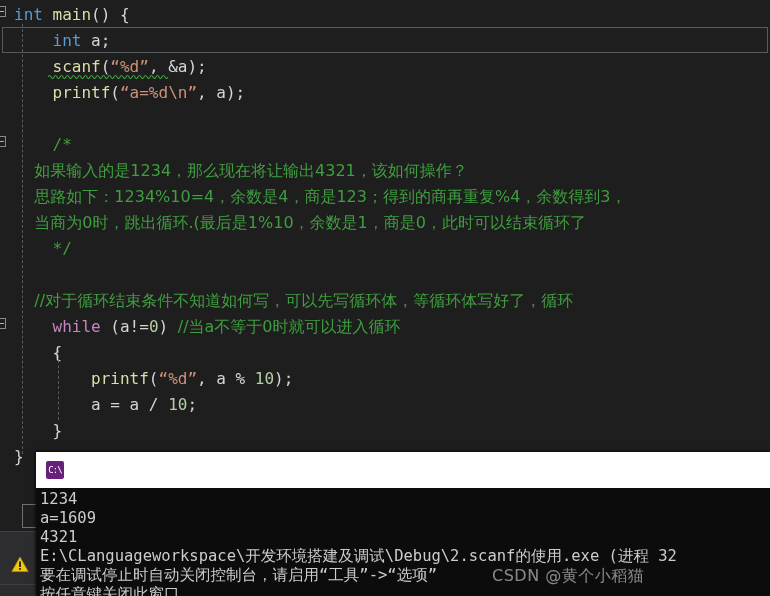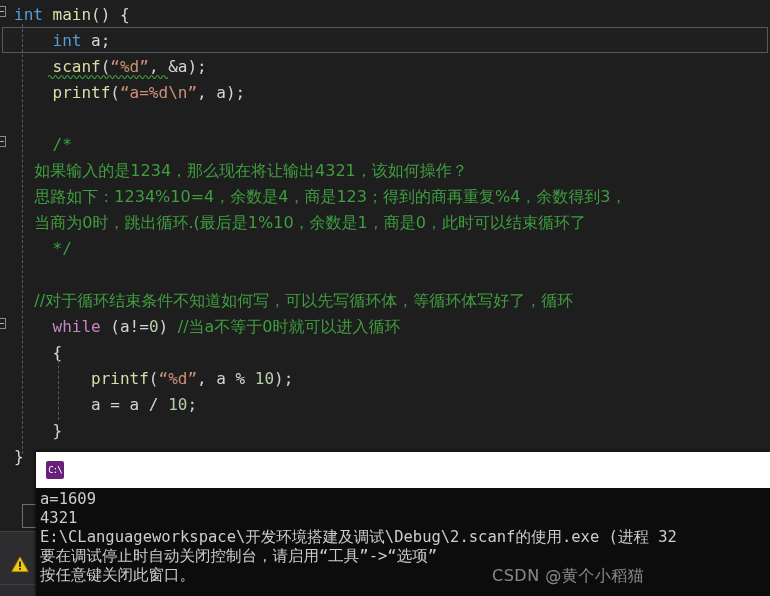--- a/index.html
+++ b/index.html
@@ -263,20 +263,21 @@
     </svg>
   </div>
 
   <div id="console-window">
 
     <div id="console-titlebar">
       <div id="console-icon">C:\</div>
     </div>
 
     <div id="console-body">
+        <div class="console-line">1234</div>
         <div class="console-line">a=1609</div>
         <div class="console-line">4321</div>
         <div class="console-line">E:\CLanguageworkspace\开发环境搭建及调试\Debug\2.scanf的使用.exe (进程 32</div>
         <div class="console-line">要在调试停止时自动关闭控制台，请启用“工具”-&gt;“选项”</div>
         <div class="console-line">按任意键关闭此窗口。</div>
       </div>
   </div>
 
   <div id="watermark">CSDN @黄个小稻猫</div>
 

